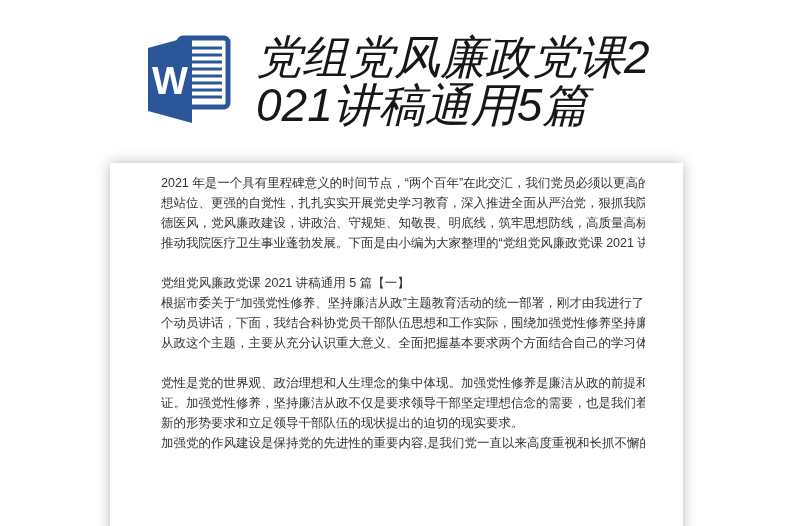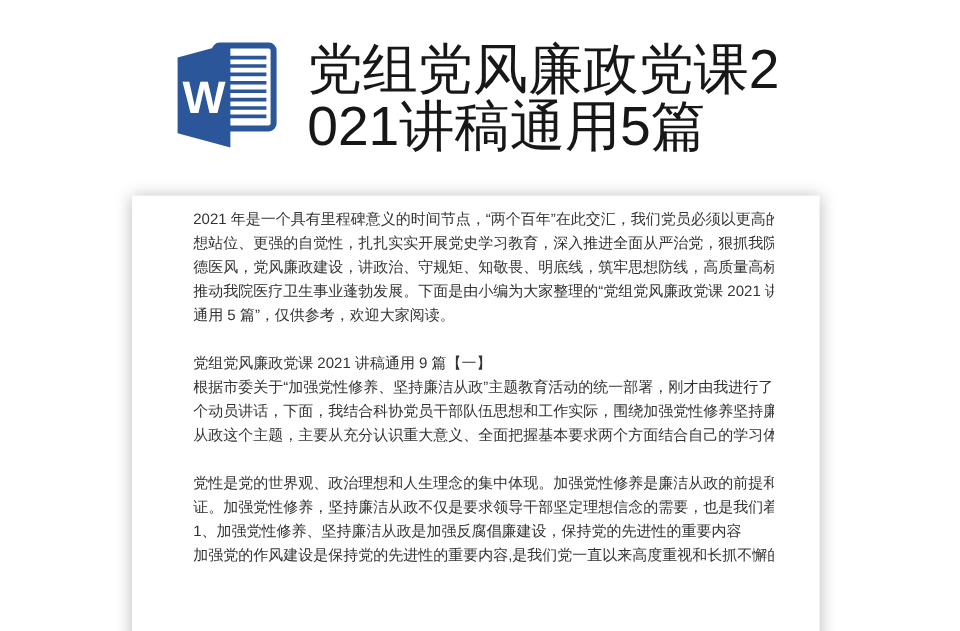--- a/index.html
+++ b/index.html
@@ -28,20 +28,21 @@
     height: 93px;
     flex: 0 0 auto;
   }
   .page-title {
     margin: 0 0 0 25px;
     font-size: 46px;
     line-height: 48px;
     font-weight: 400;
     color: #171717;
     white-space: nowrap;
+    font-style: italic;
   }
   
   .doc-page {
     position: absolute;
     left: 110px;
     top: 163px;
     width: 573px;
     height: 430px;
     background: #ffffff;
     box-shadow: 0 0 13px rgba(0, 0, 0, 0.28);
@@ -89,27 +90,26 @@
       <div>021讲稿通用5篇</div>
     </h1>
   </div>
 
   <div class="doc-page">
     <div class="doc-text">
         <div class="line">2021 年是一个具有里程碑意义的时间节点，“两个百年”在此交汇，我们党员必须以更高的思</div>
         <div class="line">想站位、更强的自觉性，扎扎实实开展党史学习教育，深入推进全面从严治党，狠抓我院医</div>
         <div class="line">德医风，党风廉政建设，讲政治、守规矩、知敬畏、明底线，筑牢思想防线，高质量高标准</div>
         <div class="line">推动我院医疗卫生事业蓬勃发展。下面是由小编为大家整理的“党组党风廉政党课 2021 讲稿</div>
-        <div class="line">通用 5 篇”，仅供参考，欢迎大家阅读。</div>
         <div class="line">&nbsp;</div>
-        <div class="line">党组党风廉政党课 2021 讲稿通用 9 篇【一】</div>
+        <div class="line">党组党风廉政党课 2021 讲稿通用 5 篇【一】</div>
         <div class="line">根据市委关于“加强党性修养、坚持廉洁从政”主题教育活动的统一部署，刚才由我进行了一</div>
         <div class="line">个动员讲话，下面，我结合科协党员干部队伍思想和工作实际，围绕加强党性修养坚持廉洁</div>
         <div class="line">从政这个主题，主要从充分认识重大意义、全面把握基本要求两个方面结合自己的学习体会</div>
         <div class="line">&nbsp;</div>
         <div class="line">党性是党的世界观、政治理想和人生理念的集中体现。加强党性修养是廉洁从政的前提和保</div>
         <div class="line">证。加强党性修养，坚持廉洁从政不仅是要求领导干部坚定理想信念的需要，也是我们着眼</div>
-        <div class="line">1、加强党性修养、坚持廉洁从政是加强反腐倡廉建设，保持党的先进性的重要内容</div>
+        <div class="line">新的形势要求和立足领导干部队伍的现状提出的迫切的现实要求。</div>
         <div class="line">加强党的作风建设是保持党的先进性的重要内容,是我们党一直以来高度重视和长抓不懈的</div>
       </div>
   </div>
 
 </div>
 
 </body></html>

